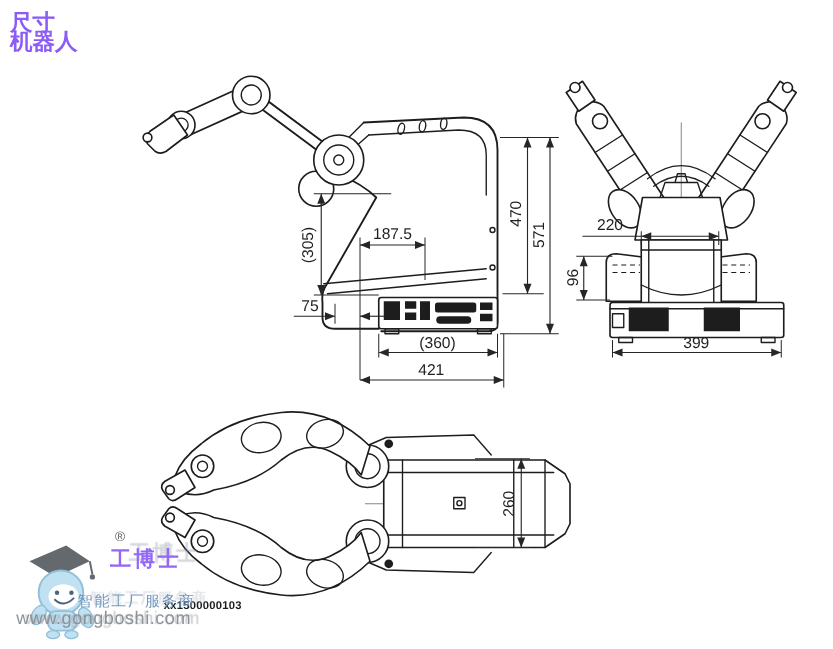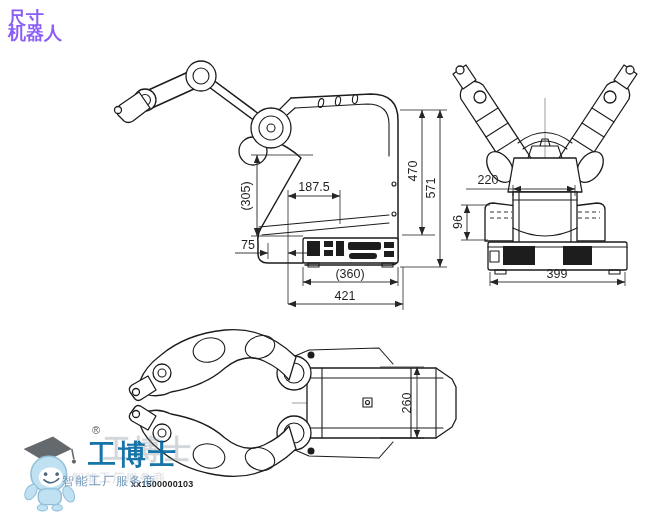--- a/index.html
+++ b/index.html
@@ -18,21 +18,21 @@
   .bk{fill:#1d1d1d;stroke:none;}
   .thin{fill:none;stroke:#3a3a3a;stroke-width:0.5;}
   .dl{fill:none;stroke:#262626;stroke-width:0.9;}
   .xl{fill:none;stroke:#262626;stroke-width:0.8;}
   .dsh{fill:none;stroke:#1d1d1d;stroke-width:0.9;stroke-dasharray:4 3;}
   .dt{font-family:"Liberation Sans",sans-serif;font-size:12.5px;fill:#231f20;}
   
   .watermark{position:absolute;left:6px;top:414px;width:180px;height:102px;z-index:5;}
   .mascot{position:absolute;left:4px;top:14px;width:88px;height:86px;opacity:.85;}
   .reg{position:absolute;left:86px;top:10px;font-size:11px;color:#4a4a4a;opacity:.9;}
-  .brand{position:absolute;left:82px;top:22px;font-size:28px;font-weight:bold;color:#0369a1;
+  .brand{position:absolute;left:82px;top:22px;font-size:17px;font-weight:bold;color:#8b5cf6;
          font-family:"DejaVu Serif","Liberation Serif",serif;letter-spacing:2px;opacity:.92;
          text-shadow:15px -5px 1px rgba(130,140,150,0.40);}
   .slogan{position:absolute;left:56px;top:59px;font-size:12px;color:#6d93b8;letter-spacing:1.5px;
           opacity:.95;text-shadow:10px -3px 1px rgba(150,160,175,0.45);}
   .url{position:absolute;left:7px;top:73px;font-size:14.5px;color:#8d9298;letter-spacing:0.4px;
        text-shadow:7px 0 1px rgba(150,155,160,0.55);}
 </style>
 </head>
 <body>
 
@@ -243,15 +243,16 @@
       <path d="M25,49 Q32,56 40,48" stroke="#2b4a66" stroke-width="1.4" fill="none"></path>
       <ellipse cx="13" cy="61" rx="5" ry="8" transform="rotate(30 13 61)" fill="#b5dcf0" stroke="#7fb4d4"></ellipse>
       <ellipse cx="49" cy="63" rx="5" ry="8" transform="rotate(-25 49 63)" fill="#b5dcf0" stroke="#7fb4d4"></ellipse>
       <rect x="20" y="58" width="22" height="15" rx="6" fill="#b5dcf0" stroke="#7fb4d4" stroke-width="1.3"></rect>
       <ellipse cx="24" cy="76" rx="5" ry="3" fill="#b5dcf0" stroke="#7fb4d4"></ellipse>
       <ellipse cx="38" cy="76" rx="5" ry="3" fill="#b5dcf0" stroke="#7fb4d4"></ellipse>
     </svg>
     <div class="reg">®</div>
     <div class="brand">工博士</div>
     <div class="slogan">智能工厂服务商</div>
+    <div class="url">www.gongboshi.com</div>
   </div>
 
 </div>
 
 </body></html>

